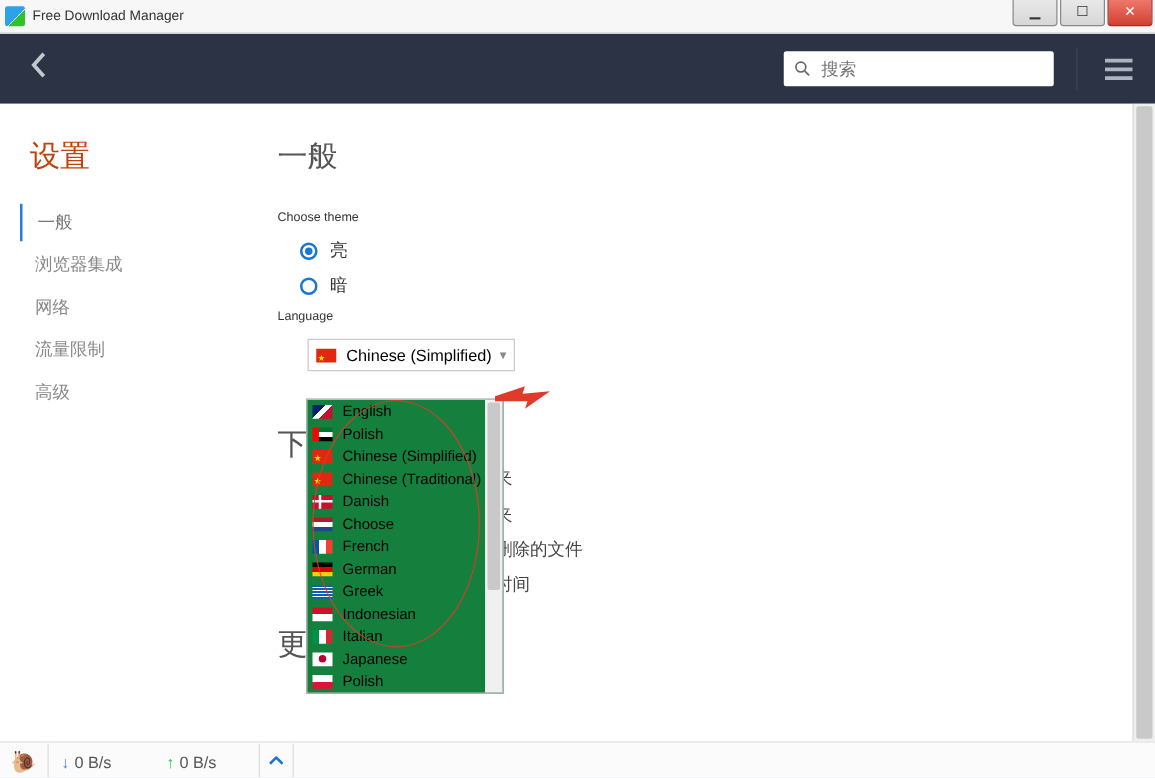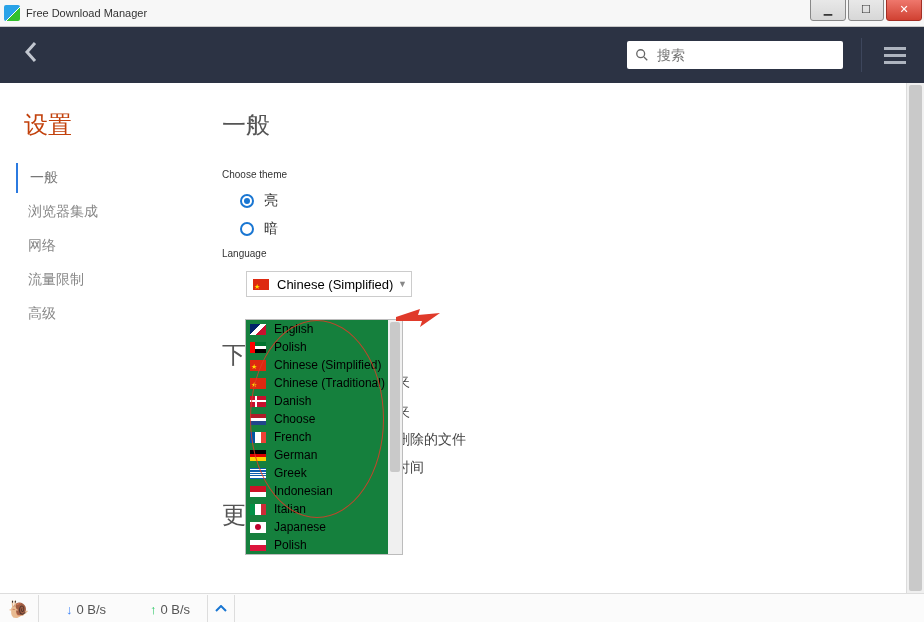--- a/index.html
+++ b/index.html
@@ -358,21 +358,21 @@
     width: 38px;
     height: 28px;
     border-right: 1px solid #ddd;
     display: flex;
     align-items: center;
     justify-content: center;
     font-size: 17px;
   }
   .speed {
     width: 74px;
-    text-align: center;
+    text-align: left;
     padding-left: 10px;
   }
   .speed .arrow-d { color: #3b82f6; font-weight:bold; margin-right:4px;}
   .speed .arrow-u { color: #22c55e; font-weight:bold; margin-right:4px;}
   .collapse-btn {
     width: 26px;
     height: 28px;
     border-left: 1px solid #ddd;
     border-right: 1px solid #ddd;
     display: flex;

